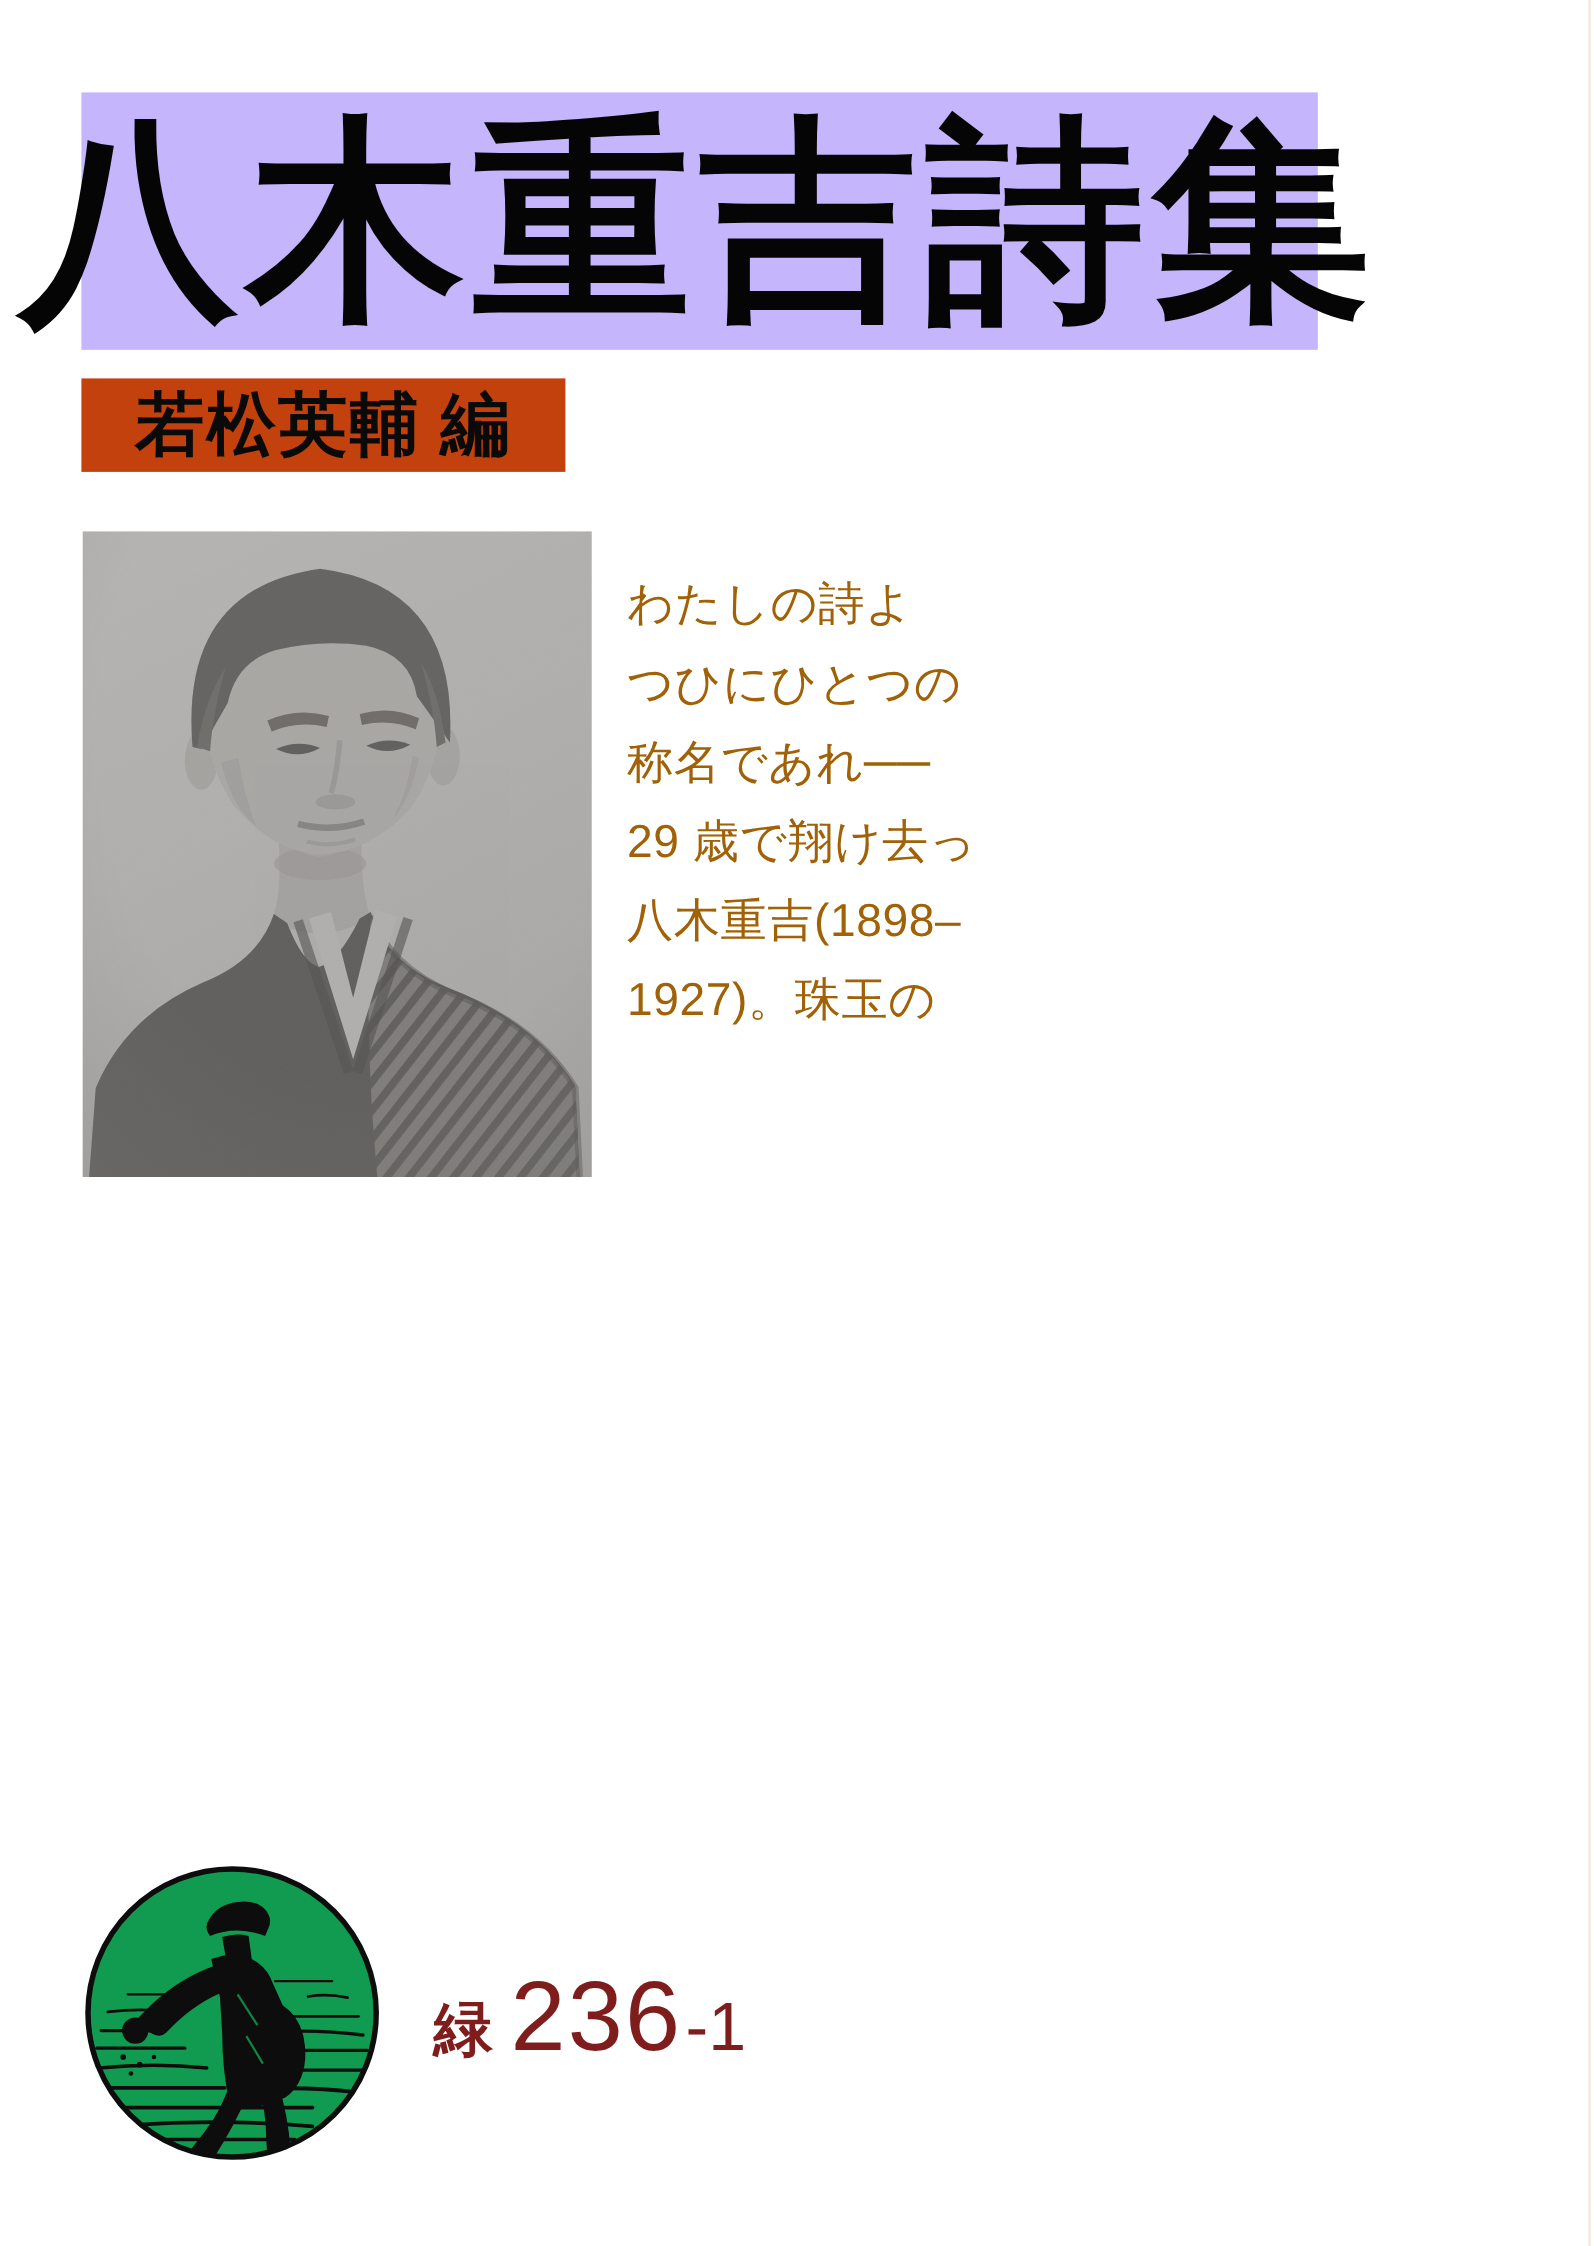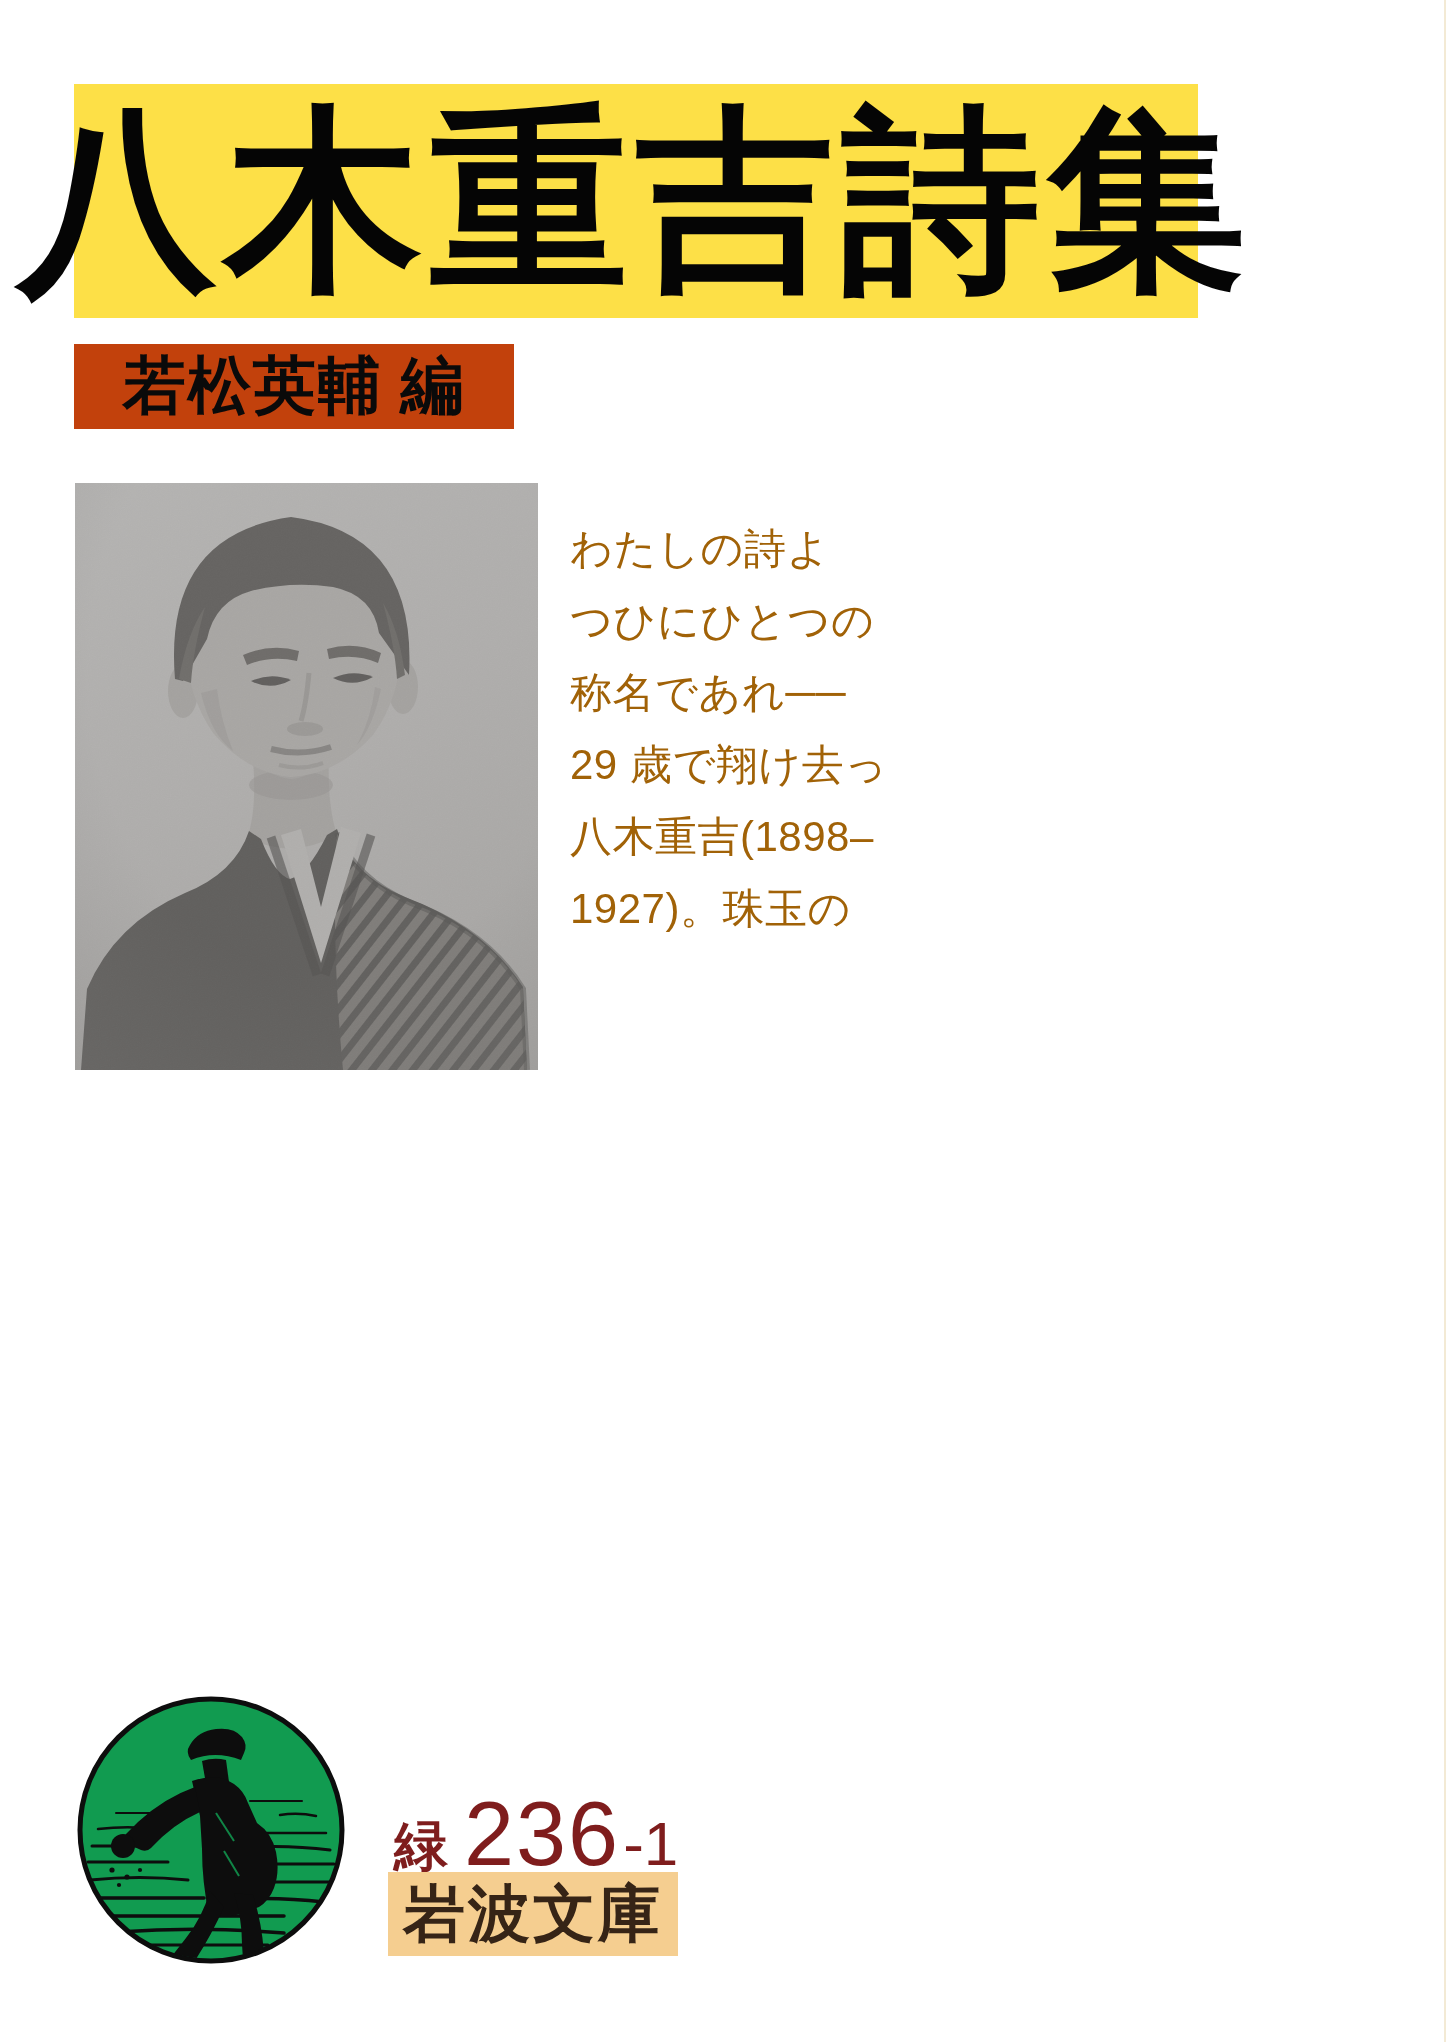--- a/index.html
+++ b/index.html
@@ -4,21 +4,21 @@
 <style>
   html, body { margin:0; padding:0; background:#ffffff; }
   .page {
     position:relative; width:1449px; height:2042px; background:#ffffff;
     overflow:hidden; font-family:"Liberation Sans", sans-serif;
   }
   .abs { position:absolute; }
 
   
   .title-band {
-    left:74px; top:84px; width:1124px; height:234px; background:#fde047;
+    left:74px; top:84px; width:1124px; height:234px; background:#c4b5fd;
     display:flex; align-items:center; justify-content:center;
   }
   .title-text {
     font-family:"Liberation Serif", serif; font-weight:700;
     font-size:198px; line-height:1; letter-spacing:8px; color:#050505;
     white-space:nowrap; transform:translateY(2px);
   }
   .editor-band {
     left:74px; top:344px; width:440px; height:85px; background:#c2410c;
     display:flex; align-items:center; justify-content:center;
@@ -200,18 +200,15 @@
         <path d="M142,120 l18,28"></path>
         <path d="M150,158 l15,25"></path>
       </g>
     </svg>
   </div>
 
   <div class="abs series">
     <span class="series-color">緑</span><span class="series-number">236</span><span class="series-sub">-1</span>
   </div>
 
-  <div class="abs pub-band">
-    <div class="pub-text">岩波文庫</div>
-  </div>
 
   <div class="abs scan-edge"></div>
 </div>
 
 </body></html>

